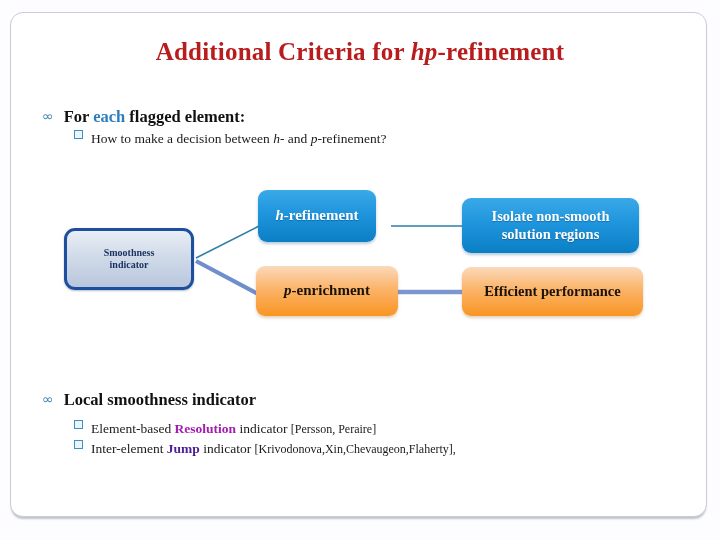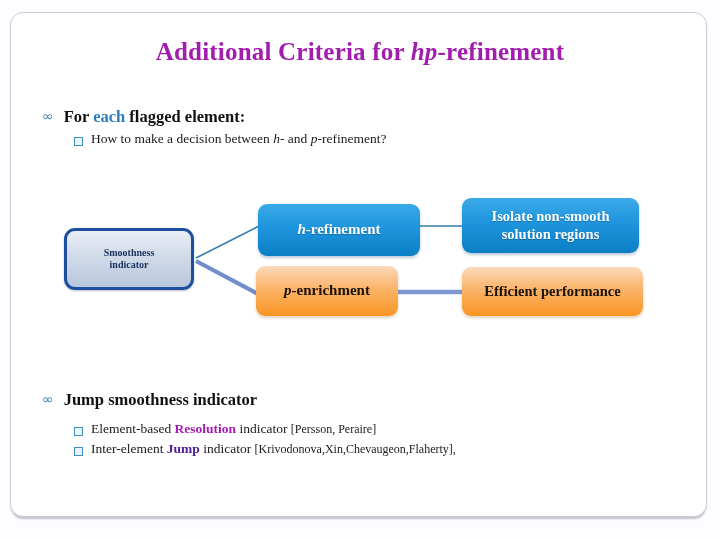--- a/index.html
+++ b/index.html
@@ -38,21 +38,21 @@
   
   #title {
     position: absolute;
     left: 40px;
     top: 38px;
     width: 640px;
     text-align: center;
     font-family: "Liberation Serif", serif;
     font-size: 25px;
     font-weight: bold;
-    color: #a21caf;
+    color: #b91c1c;
     letter-spacing: 0.2px;
     white-space: nowrap;
   }
   #title .it { font-style: italic; }
 
   
   .bullet1 {
     position: absolute;
     display: flex;
     align-items: baseline;
@@ -71,21 +71,21 @@
     transform: translateY(-1px);
   }
   .hl-blue   { color: #2a7ec0; }
   .hl-cyan   { color: #a21caf; margin-top: 44px; }
   .hl-green  { color: #4c1d95; }
 
   
   .bullet2 {
     position: absolute;
     display: flex;
-    align-items: flex-end;
+    align-items: flex-start;
     font-family: "Liberation Serif", serif;
     font-size: 13.5px;
     font-weight: normal;
     color: #1a1a1a;
     white-space: nowrap;
   }
   .bullet2 .sq {
     display: inline-block;
     width: 7px;
     height: 7px;
@@ -142,21 +142,21 @@
   }
   
   .box-orange {
     border-radius: 9px;
     background: linear-gradient(180deg, #fbd9bb 0%, #fbb46a 45%, #f99523 100%);
     color: #1a1208;
     font-weight: bold;
     box-shadow: 0 2px 3px rgba(150,90,20,0.28);
   }
 
-  #node-h  { left: 258px; top: 204px; width: 162px; height: 52px; font-size: 15px; }
+  #node-h  { left: 258px; top: 190px; width: 118px; height: 52px; font-size: 15px; }
   #node-p  { left: 256px; top: 266px; width: 142px; height: 50px; font-size: 15px; }
   #node-isolate { left: 462px; top: 198px; width: 177px; height: 55px; font-size: 14.5px; }
   #node-efficient { left: 462px; top: 267px; width: 181px; height: 49px; font-size: 14.5px; }
 
   .nodebox .it { font-style: italic; }
 </style>
 </head>
 <body>
 
 <div id="slide">
@@ -211,21 +211,21 @@
   <div class="nodebox box-orange" id="node-p">
     <span><span class="it">p</span><span>-enrichment</span></span>
   </div>
 
   <div class="nodebox box-orange" id="node-efficient">
     <span>Efficient performance</span>
   </div>
 
   <div class="bullet1" style="left:42px; top:390px;">
     <span class="glyph">∞</span>
-    <span>Jump smoothness indicator</span>
+    <span>Local smoothness indicator</span>
   </div>
 
   <div class="bullet2" style="left:74px; top:421px;">
     <span class="sq"></span>
     <span><span>Element-based </span><span class="hl-cyan" style="font-weight:bold;">Resolution</span><span> indicator </span><span class="cite">[Persson, Peraire]</span></span>
   </div>
 
   <div class="bullet2" style="left:74px; top:441px;">
     <span class="sq"></span>
     <span><span>Inter-element </span><span class="hl-green" style="font-weight:bold;">Jump</span><span> indicator  </span><span class="cite">[Krivodonova,Xin,Chevaugeon,Flaherty],</span></span>

